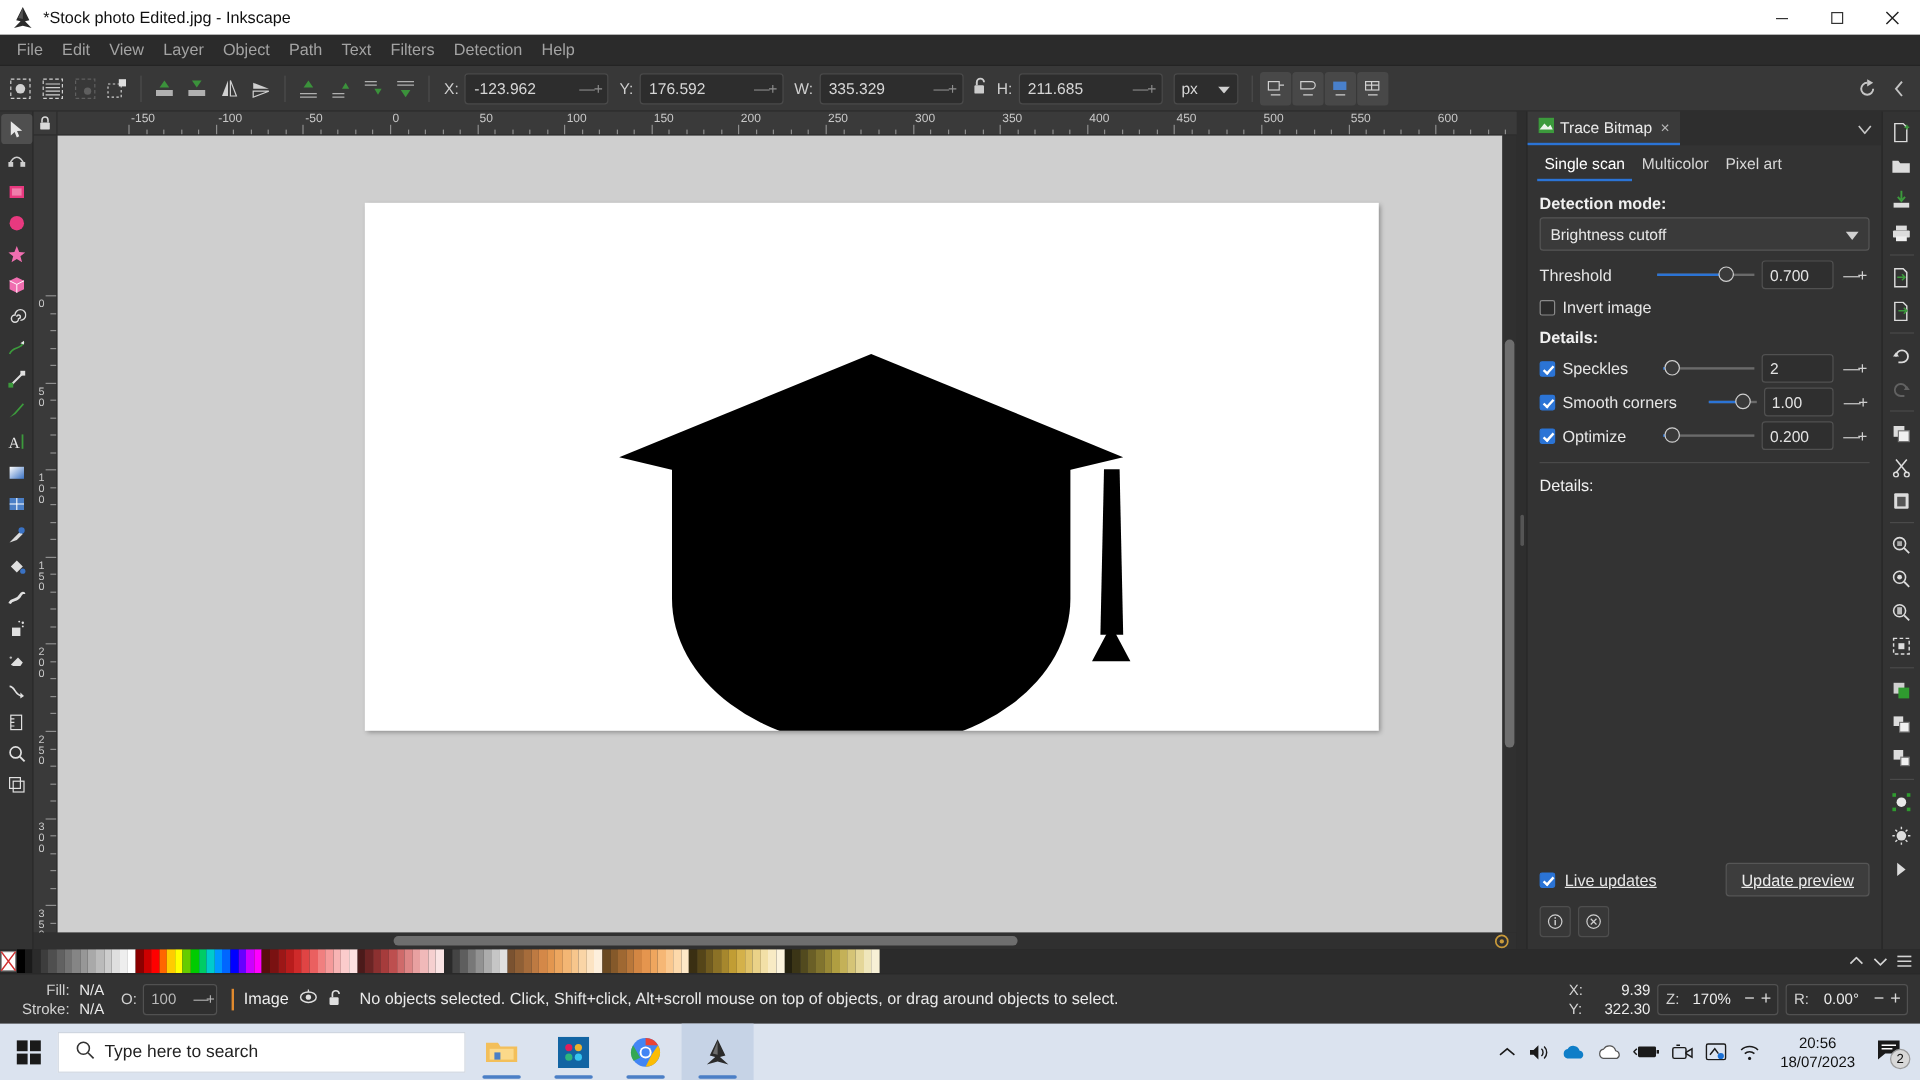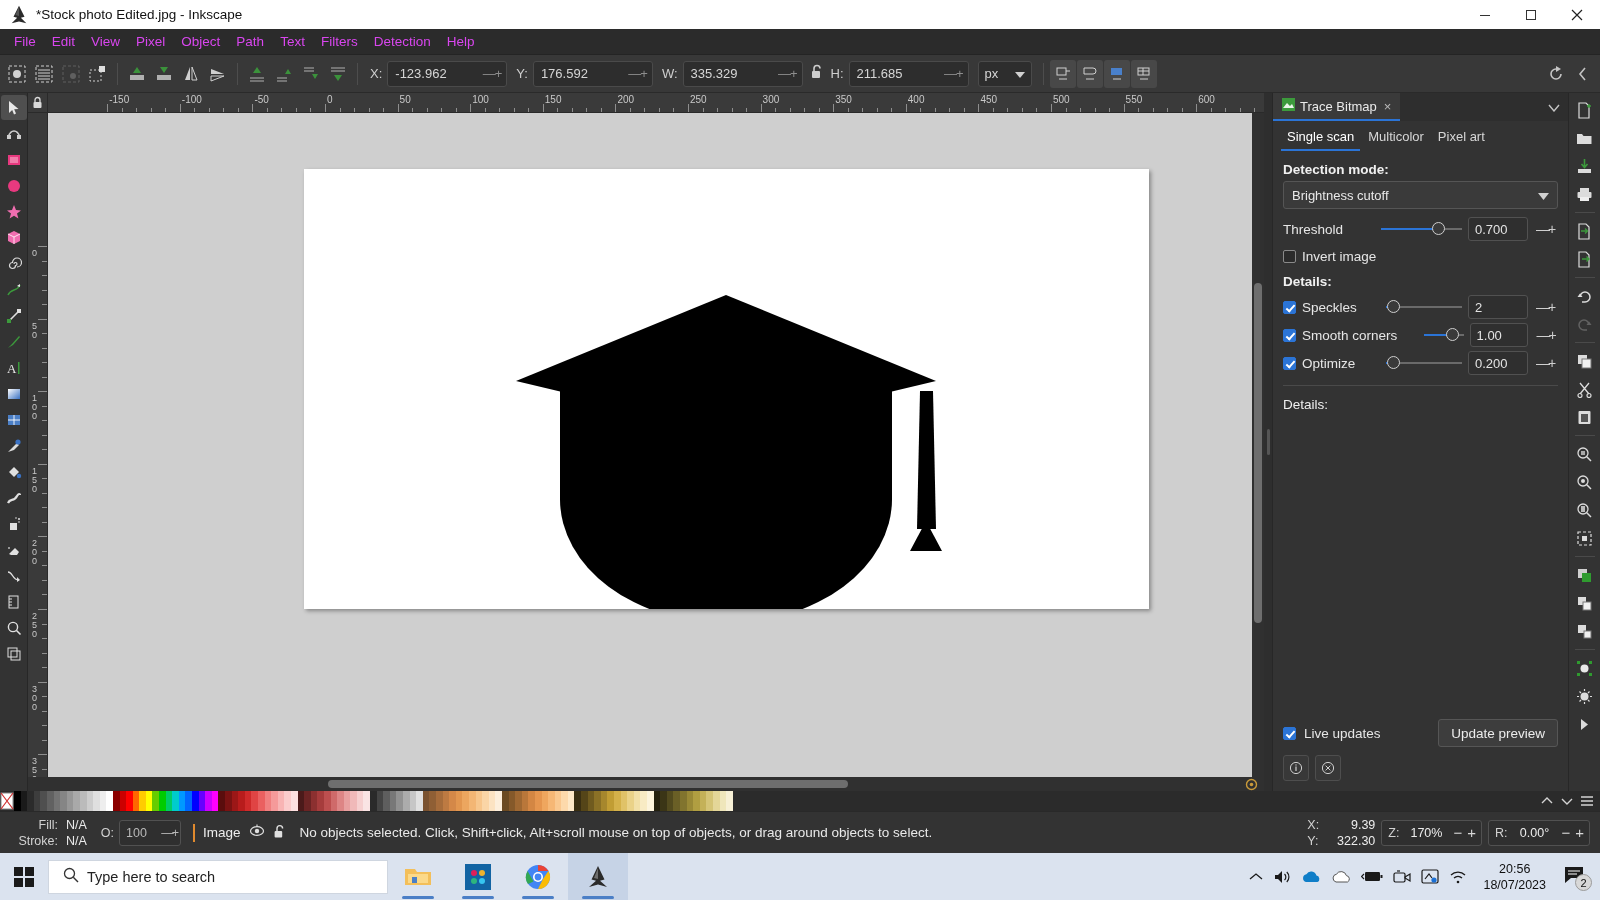--- a/index.html
+++ b/index.html
@@ -19,21 +19,21 @@
   .titlebar .app-icon { width: 22px; height: 22px; margin: 0 6px 0 8px; flex: 0 0 22px; }
   .titlebar .t-text { white-space: nowrap; }
   .win-btns { margin-left: auto; display: flex; height: 29px; }
   .win-btn { width: 46px; height: 29px; display: flex; align-items: center; justify-content: center; color: #222; }
 
   
   .menubar {
     height: 26px; background: #2b2b2b; display: flex; align-items: center;
     flex: 0 0 26px; padding-left: 6px; border-bottom: 1px solid #242424;
   }
-  .menu-item { padding: 3px 8px; font-size: 13.5px; color: #d946ef; border-radius: 2px; }
+  .menu-item { padding: 3px 8px; font-size: 13.5px; color: #a3a3a3; border-radius: 2px; }
 
   
   .topbar {
     height: 38px; background: #383838; display: flex; align-items: center;
     flex: 0 0 38px; padding: 0 4px; border-bottom: 1px solid #2a2a2a; gap: 1px;
   }
   .tb-btn {
     width: 26px; height: 28px; display: flex; align-items: center; justify-content: center;
     border-radius: 3px; opacity: .92;
   }
@@ -147,21 +147,21 @@
   .pmgroup { color: #cfcfcf; font-size: 14px; letter-spacing: -2px; padding-left: 2px; width: 24px; }
   .chkrow { display: flex; align-items: center; gap: 6px; height: 26px; }
   .chk { width: 13px; height: 13px; border: 1px solid #8a8a8a; border-radius: 2px; background: #2b2b2b; flex: 0 0 13px; }
   .chk.on { background: #2b74d6; border-color: #2b74d6; position: relative; }
   .chk.on::after {
     content: ""; position: absolute; left: 4px; top: 1px; width: 3px; height: 7px;
     border: solid #fff; border-width: 0 2px 2px 0; transform: rotate(42deg);
   }
   .chklabel { font-size: 13.5px; color: #e6e6e6; }
   .preview-area { flex: 1 1 auto; min-height: 0; }
-  .panel-footer { padding: 0 10px 10px 10px; }
+  .panel-footer { padding: 0 10px 10px 10px; text-decoration: underline; }
   .btn {
     background: #3d3d3d; border: 1px solid #565656; border-radius: 3px; color: #ececec;
     font-size: 13.5px; height: 28px; display: flex; align-items: center; justify-content: center;
   }
   .icon-btn {
     width: 26px; height: 26px; border: 1px solid #4e4e4e; border-radius: 3px;
     display: flex; align-items: center; justify-content: center; background: #383838;
   }
 
   
@@ -262,21 +262,21 @@
             <path d="M1 1 L11 11 M11 1 L1 11" stroke="currentColor" stroke-width="1.2"></path>
           </svg>
       </div>
     </div>
   </div>
 
   <div class="menubar">
     <div class="menu-item">File</div>
     <div class="menu-item">Edit</div>
     <div class="menu-item">View</div>
-    <div class="menu-item">Pixel</div>
+    <div class="menu-item">Layer</div>
     <div class="menu-item">Object</div>
     <div class="menu-item">Path</div>
     <div class="menu-item">Text</div>
     <div class="menu-item">Filters</div>
     <div class="menu-item">Detection</div>
     <div class="menu-item">Help</div>
   </div>
 
   <div class="topbar">
     <div class="tb-btn">

